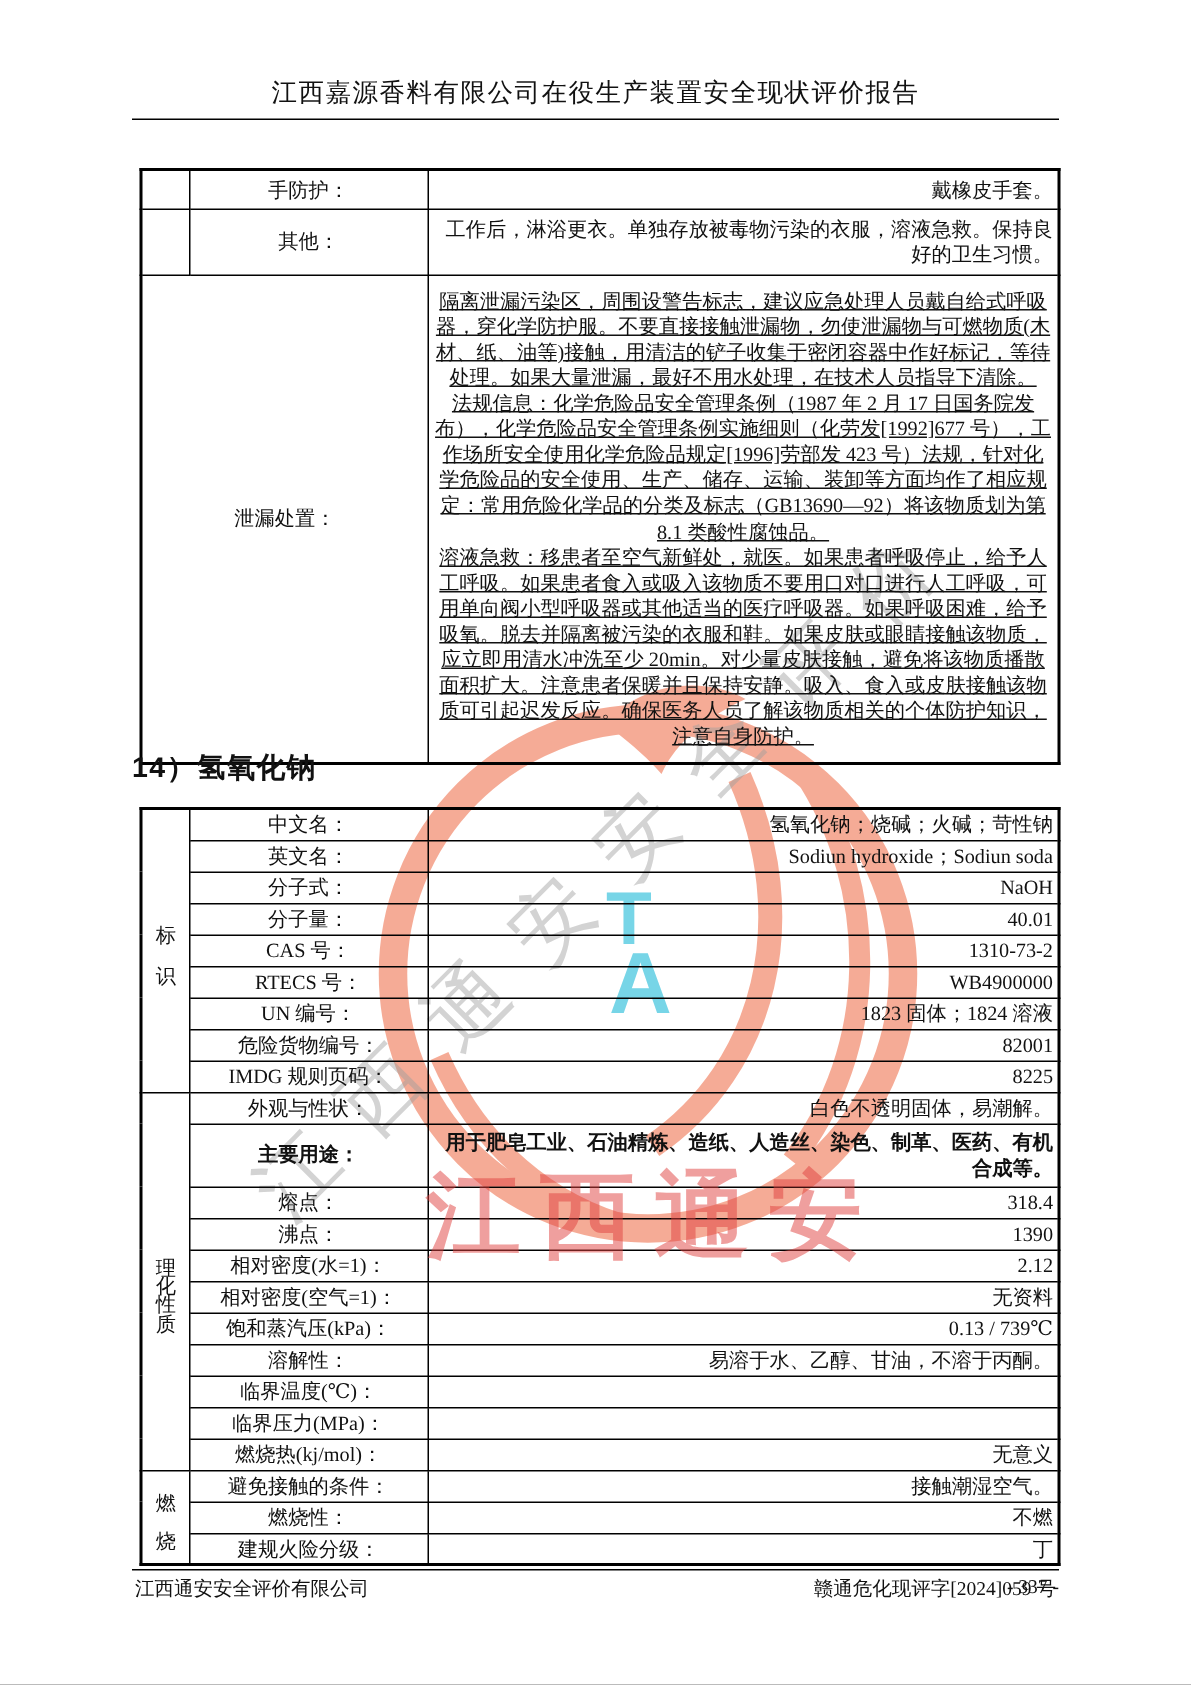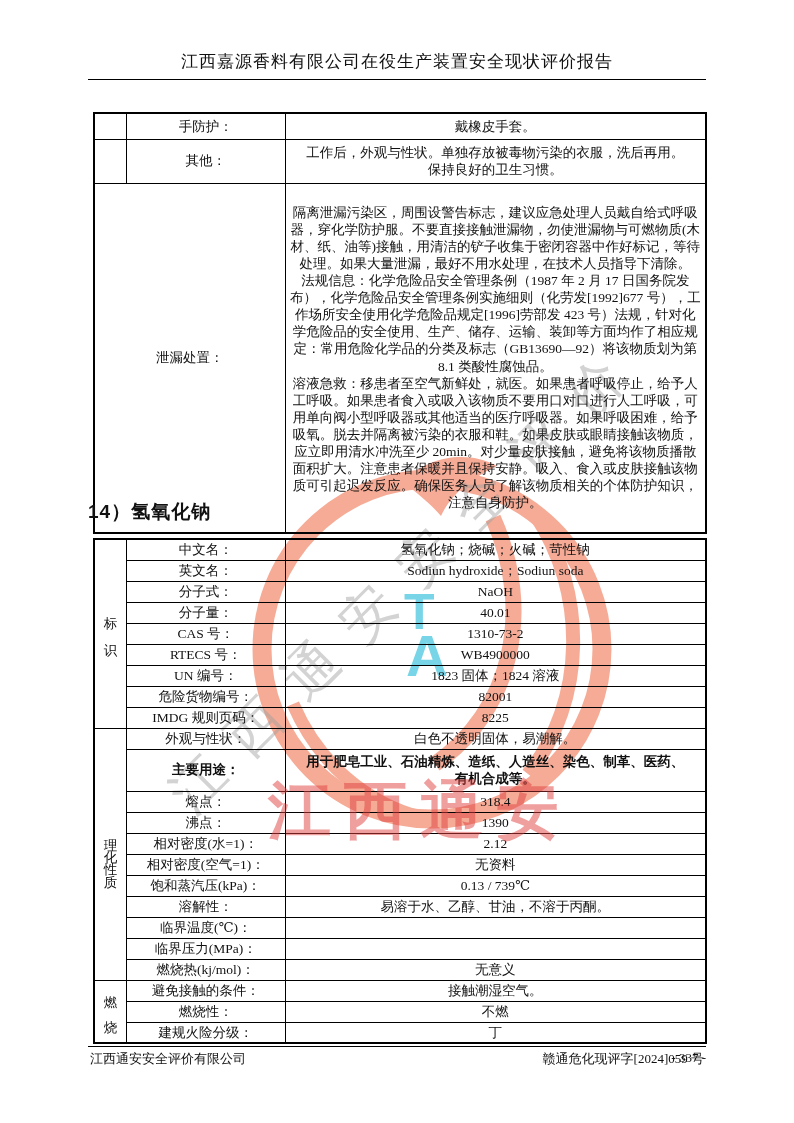--- a/index.html
+++ b/index.html
@@ -14,40 +14,40 @@
   
   .wm-layer{position:absolute;left:0;top:0;width:100%;height:100%;z-index:1;pointer-events:none;}
   .wm-diag{position:absolute;left:20px;top:543px;width:760px;height:56px;text-align:center;
            transform:rotate(-45deg);transform-origin:center;
            font-size:54px;letter-spacing:26px;color:#9e9e9e;opacity:.45;white-space:nowrap;
            font-family:"Liberation Serif",serif;}
   .wm-ta span{position:absolute;font-family:"Liberation Sans",sans-serif;font-weight:bold;
               color:#56CBE2;opacity:.8;}
   .wm-ta .t1{left:404px;top:583px;font-size:50px;}
   .wm-ta .t2{left:406px;top:622px;font-size:58px;}
-  .wm-red{position:absolute;left:268px;top:768px;width:340px;z-index:3;pointer-events:none;
+  .wm-red{position:absolute;left:284px;top:768px;width:340px;z-index:3;pointer-events:none;
           font-size:63px;font-weight:bold;letter-spacing:13px;color:#E0413F;opacity:.5;
           white-space:nowrap;}
 
   
   .tbl-wrap{position:absolute;left:93px;z-index:2;}
   table{border-collapse:collapse;table-layout:fixed;width:614px;background:transparent;}
   table,td{border:1px solid #000;}
   table{border-width:2px;}
-  td{padding:0 16px;font-size:13.5px;line-height:17.5px;vertical-align:middle;overflow:hidden;}
+  td{padding:0 3px;font-size:13.5px;line-height:17.5px;vertical-align:middle;overflow:hidden;}
   .c-narrow{width:32px;}
   .c-label{width:158px;}
   .c-value{width:418px;}
   td.lcell{text-align:center;}
-  td.vval{text-align:center;}
+  td.vval{text-align:right;}
   tr{height:21px;}
   tr.h26{height:26px;}
   tr.h44{height:44px;}
   tr.tall{height:42px;font-weight:bold;}
-  td.leak{height:308px;padding:20px 4px;}
+  td.leak{height:308px;padding:8px 4px;text-decoration:underline;}
   .leak p{margin:0;font-size:13.5px;line-height:17.1px;text-align:center;}
   td.vcell{padding:0;text-align:center;}
   .vtext{writing-mode:vertical-rl;text-orientation:upright;display:inline-block;}
   .ls-a{letter-spacing:26px;}
   .ls-b{letter-spacing:12px;}
   .ls-c{letter-spacing:24px;}
 
   .sec-title{position:absolute;left:88px;top:499px;z-index:2;
              font-family:"Liberation Sans","DejaVu Sans",sans-serif;
              font-weight:bold;font-size:19px;letter-spacing:1px;}
@@ -94,21 +94,21 @@
         </colgroup>
       <tbody>
           <tr class="h26">
         <td></td>
         <td class="lcell">手防护：</td>
         <td class="vval">戴橡皮手套。</td>
       </tr>
       <tr class="h44">
         <td></td>
         <td class="lcell">其他：</td>
-        <td class="vval">工作后，外观与性状。单独存放被毒物污染的衣服，洗后再用。保持良好的卫生习惯。</td>
+        <td class="vval">工作后，淋浴更衣。单独存放被毒物污染的衣服，溶液急救。保持良好的卫生习惯。</td>
       </tr>
       <tr>
         <td colspan="2" class="lcell">泄漏处置：</td>
         <td class="leak">
           <p>隔离泄漏污染区，周围设警告标志，建议应急处理人员戴自给式呼吸器，穿化学防护服。不要直接接触泄漏物，勿使泄漏物与可燃物质(木材、纸、油等)接触，用清洁的铲子收集于密闭容器中作好标记，等待处理。如果大量泄漏，最好不用水处理，在技术人员指导下清除。</p>
           <p>法规信息：化学危险品安全管理条例（1987 年 2 月 17 日国务院发布），化学危险品安全管理条例实施细则（化劳发[1992]677 号），工作场所安全使用化学危险品规定[1996]劳部发 423 号）法规，针对化学危险品的安全使用、生产、储存、运输、装卸等方面均作了相应规定：常用危险化学品的分类及标志（GB13690—92）将该物质划为第 8.1 类酸性腐蚀品。</p>
           <p>溶液急救：移患者至空气新鲜处，就医。如果患者呼吸停止，给予人工呼吸。如果患者食入或吸入该物质不要用口对口进行人工呼吸，可用单向阀小型呼吸器或其他适当的医疗呼吸器。如果呼吸困难，给予吸氧。脱去并隔离被污染的衣服和鞋。如果皮肤或眼睛接触该物质，应立即用清水冲洗至少 20min。对少量皮肤接触，避免将该物质播散面积扩大。注意患者保暖并且保持安静。吸入、食入或皮肤接触该物质可引起迟发反应。确保医务人员了解该物质相关的个体防护知识，注意自身防护。</p>
         </td>
       </tr>
     </tbody>

